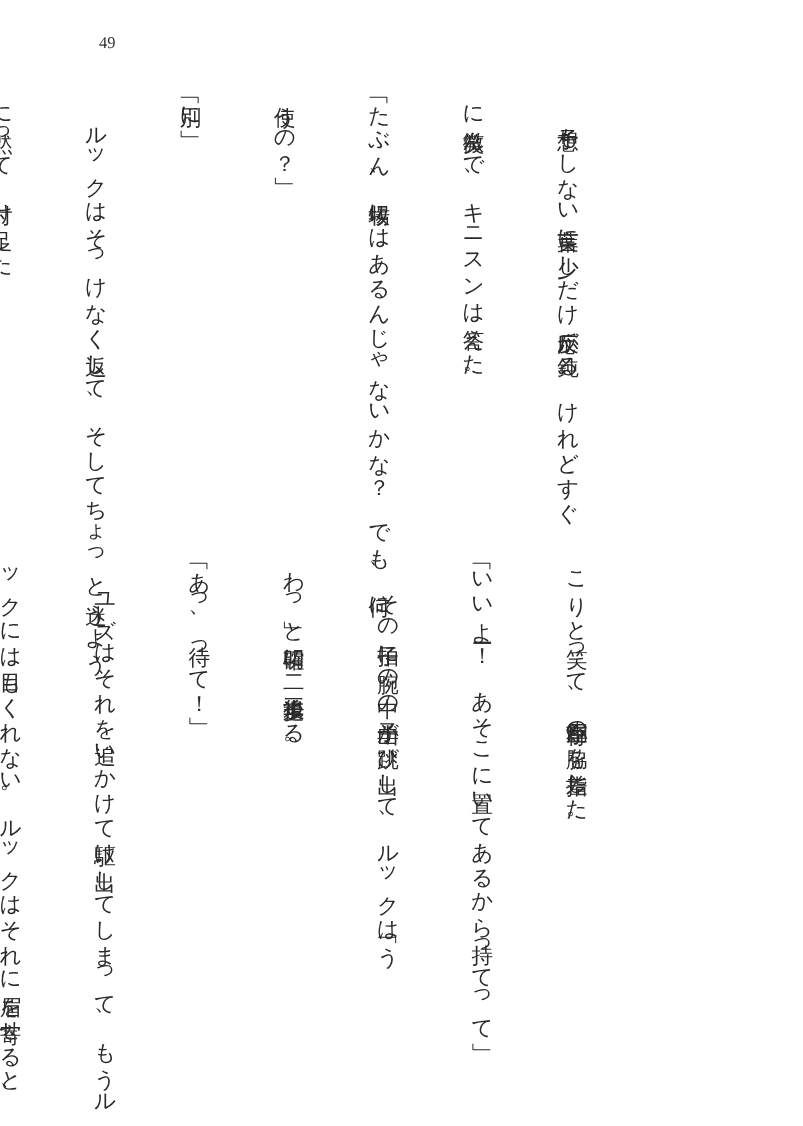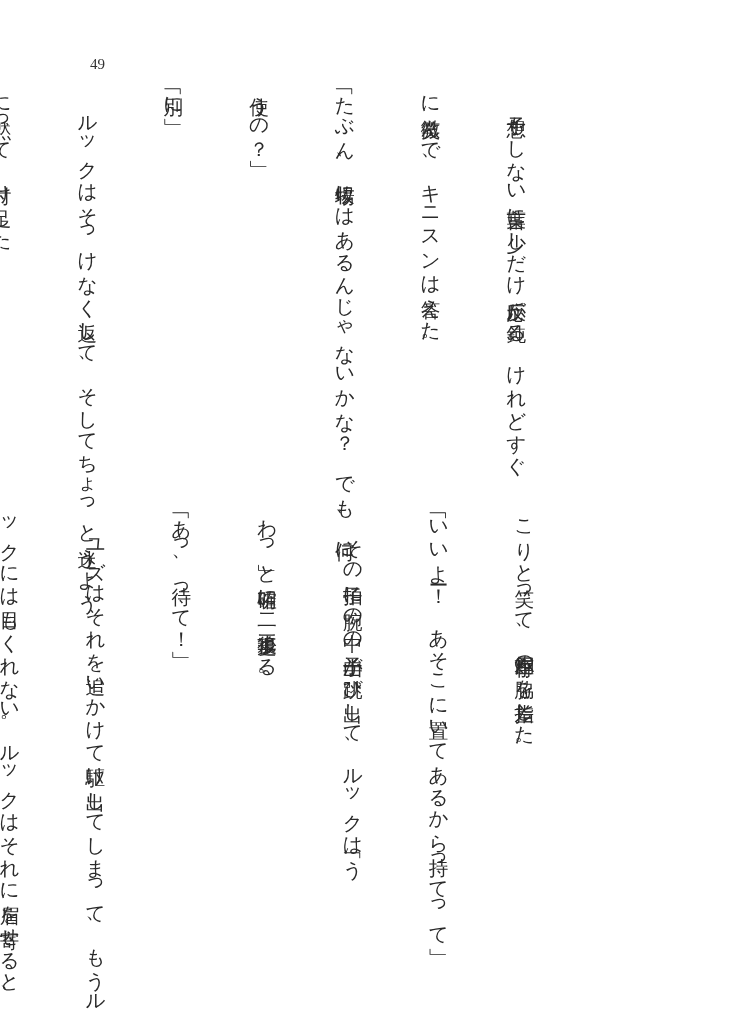--- a/index.html
+++ b/index.html
@@ -11,21 +11,21 @@
     width: 730px;
     height: 1024px;
     position: relative;
     overflow: hidden;
     font-family: "DejaVu Serif", "Liberation Serif", serif;
     color: #2a2a2a;
   }
   .page-number {
     position: absolute;
     left: 90px;
-    top: 56px;
+    top: 32px;
     font-size: 15px;
     font-family: "Liberation Serif", "DejaVu Serif", serif;
     color: #333;
   }
   .block {
     position: absolute;
     writing-mode: vertical-rl;
     -webkit-writing-mode: vertical-rl;
     font-size: 19.6px;
     letter-spacing: 0.4px;

